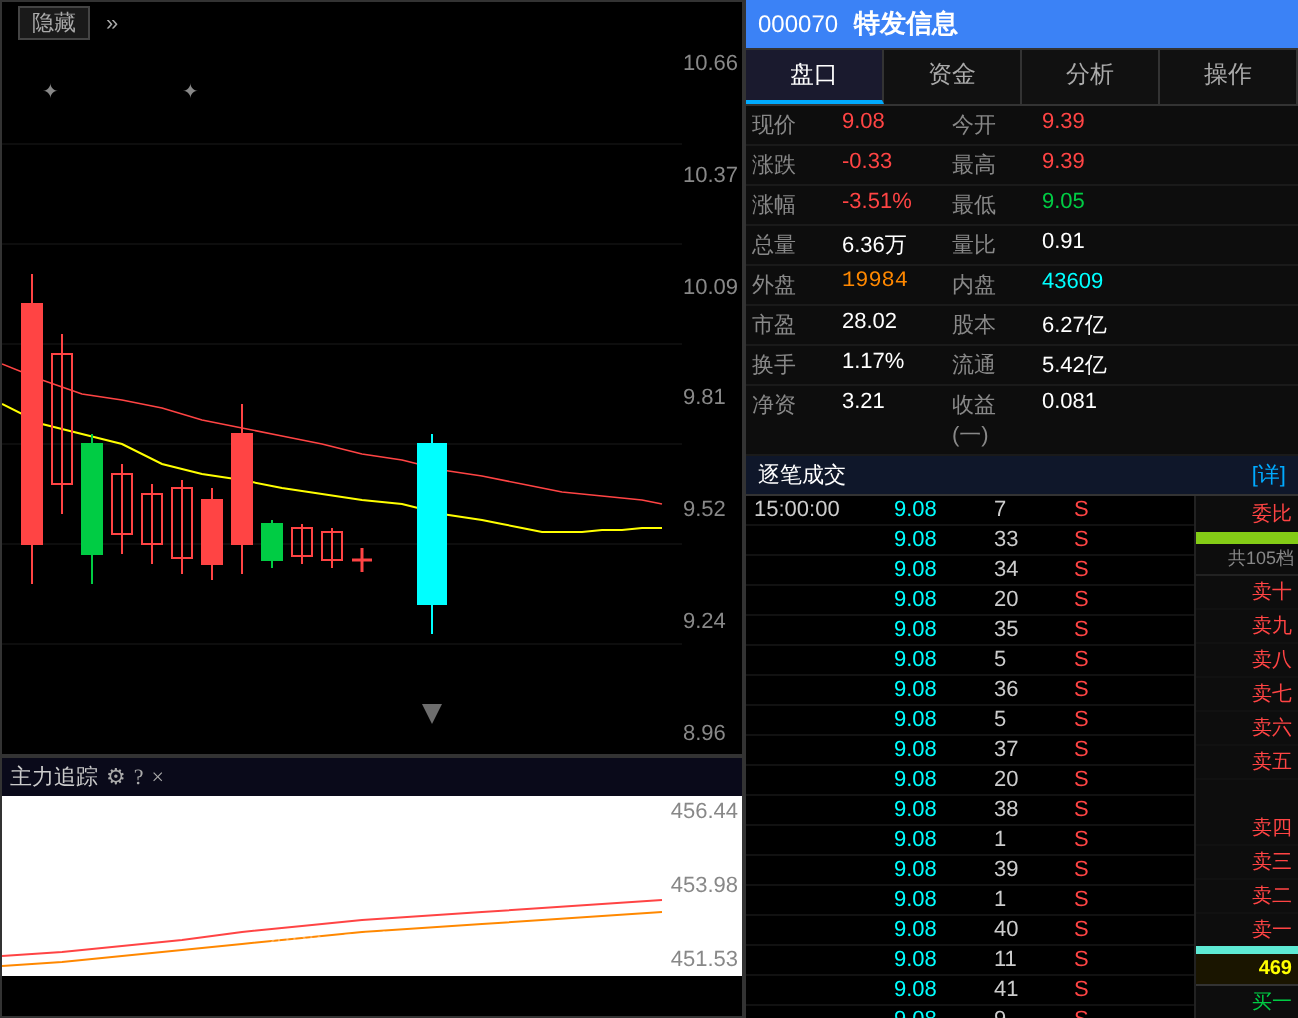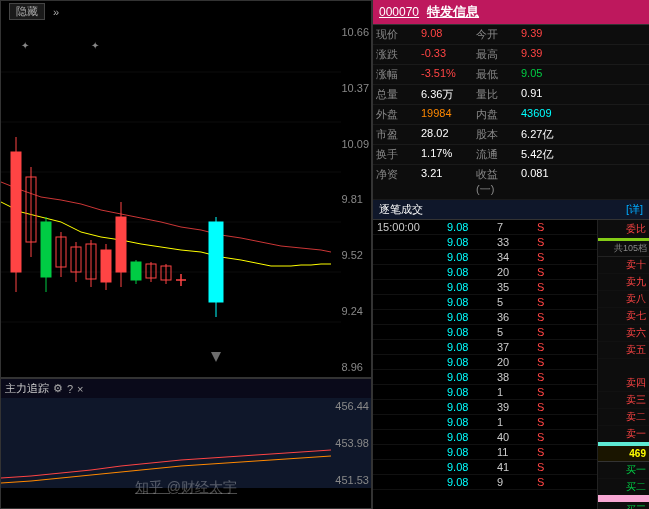--- a/index.html
+++ b/index.html
@@ -87,29 +87,30 @@
       background: #333;
     }
     .chart-bottom-label {
       display: flex;
       align-items: center;
       padding: 2px 4px;
       color: #ccc;
       font-size: 11px;
       background: #0a0a1a;
       border-top: 1px solid #333;
+      font-family: Liberation Serif, serif;
     }
     .chart-bottom-label .gear-icon, .chart-bottom-label .question-icon, .chart-bottom-label .close-icon {
       margin-left: 4px;
       cursor: pointer;
       color: #aaa;
     }
     .chart-volume-area {
       height: 90px;
-      background: #0f172a;
+      background: #ffffff;
       position: relative;
       overflow: hidden;
     }
     .volume-scale {
       position: absolute;
       right: 2px;
       top: 0;
       display: flex;
       flex-direction: column;
       justify-content: space-between;
@@ -124,24 +125,23 @@
       height: 509px;
       background: #0d0d0d;
       display: flex;
       flex-direction: column;
       border-left: 1px solid #333;
       flex-shrink: 0;
     }
     .stock-title-bar {
       display: flex;
       align-items: center;
-      background: #be185d;
+      background: #3b82f6;
       padding: 3px 6px;
       border-bottom: 1px solid #333;
-      text-decoration: underline;
     }
     .stock-code {
       color: #fff;
       font-size: 12px;
       margin-right: 8px;
     }
     .stock-name {
       color: #fff;
       font-size: 13px;
       font-weight: bold;
@@ -195,21 +195,21 @@
       font-size: 11px;
       border-bottom: 1px solid #111;
     }
     .trade-row .time { color: #ccc; }
     .trade-row .price { color: #00ffff; }
     .trade-row .vol { color: #ccc; }
     .trade-row .type-s { color: #ff4444; }
     
     .watermark {
       position: absolute;
-      bottom: 11px;
+      bottom: 26px;
       left: 50%;
       transform: translateX(-50%);
       color: rgba(255,255,255,0.3);
       font-size: 14px;
       pointer-events: none;
       white-space: nowrap;
       text-decoration: underline;
     }
     
     .star-marker {
@@ -224,21 +224,21 @@
     }
     .info-cell {
       padding: 2px 3px;
       font-size: 11px;
     }
     .info-cell.label { color: #888; }
     .info-cell.red { color: #ff4444; }
     .info-cell.green { color: #00cc44; }
     .info-cell.cyan { color: #00ffff; }
     .info-cell.white { color: #fff; }
-    .info-cell.orange { color: #ff8800; }
+    .info-cell.orange { color: #ff8800; font-family: Liberation Mono, monospace; }
     .sb-item {
       padding: 2px 3px;
       text-align: right;
       border-bottom: 1px solid #111;
       color: #ccc;
       font-size: 10px;
     }
     .sb-item.sell { color: #ff4444; }
     .sb-item.buy { color: #00cc44; }
     .sb-item.active-sell { color: #ffff00; background: #1a1500; }
@@ -358,20 +358,26 @@
     <div class="watermark">知乎 @财经太宇</div>
   </div>
 
   <div class="right-panel">
 
     <div class="stock-title-bar">
       <span class="stock-code">000070</span>
       <span class="stock-name">特发信息</span>
     </div>
 
+    <div class="tab-bar">
+      <div class="tab-item active">盘口</div>
+      <div class="tab-item">资金</div>
+      <div class="tab-item">分析</div>
+      <div class="tab-item">操作</div>
+    </div>
 
     <div class="right-inner">
 
       <div class="info-row-4col">
         <span class="info-cell label">现价</span>
         <span class="info-cell red">9.08</span>
         <span class="info-cell label">今开</span>
         <span class="info-cell red">9.39</span>
       </div>
 
@@ -535,21 +541,21 @@
   </div>
             <div class="trade-row">
     <span class="time"></span>
     <span class="price">9.08</span>
     <span class="vol">9</span>
     <span class="type-s">S</span>
   </div>
           </div>
 
         <div style="width:52px;background:#0d0d0d;border-left:1px solid #222;font-size:10px;display:flex;flex-direction:column;">
-          <div class="sb-item 委比" style="color:#ff4444;font-size:10px;border-bottom:3px solid #84cc16;padding:2px 3px;">委比</div>
+          <div class="sb-item 委比" style="color:#ff4444;font-size:10px;border-bottom:6px solid #84cc16;padding:2px 3px;">委比</div>
           <div class="sb-item 共" style="color:#888;font-size:9px;border-bottom:1px solid #222;padding:1px 2px;">共105档</div>
           <div class="sb-item sell" style="padding:1px 3px;border-bottom:1px solid #111;">卖十</div>
           <div class="sb-item sell" style="padding:1px 3px;border-bottom:1px solid #111;">卖九</div>
           <div class="sb-item sell" style="padding:1px 3px;border-bottom:1px solid #111;">卖八</div>
           <div class="sb-item sell" style="padding:1px 3px;border-bottom:1px solid #111;">卖七</div>
           <div class="sb-item sell" style="padding:1px 3px;border-bottom:1px solid #111;">卖六</div>
           <div class="sb-item sell" style="padding:1px 3px;border-bottom:1px solid #111;">卖五</div>
           <div class="sb-item sell" style="padding:1px 3px;border-bottom:1px solid #111;margin-top:16px;">卖四</div>
           <div class="sb-item sell" style="padding:1px 3px;border-bottom:1px solid #111;">卖三</div>
           <div class="sb-item sell" style="padding:1px 3px;border-bottom:1px solid #111;">卖二</div>

